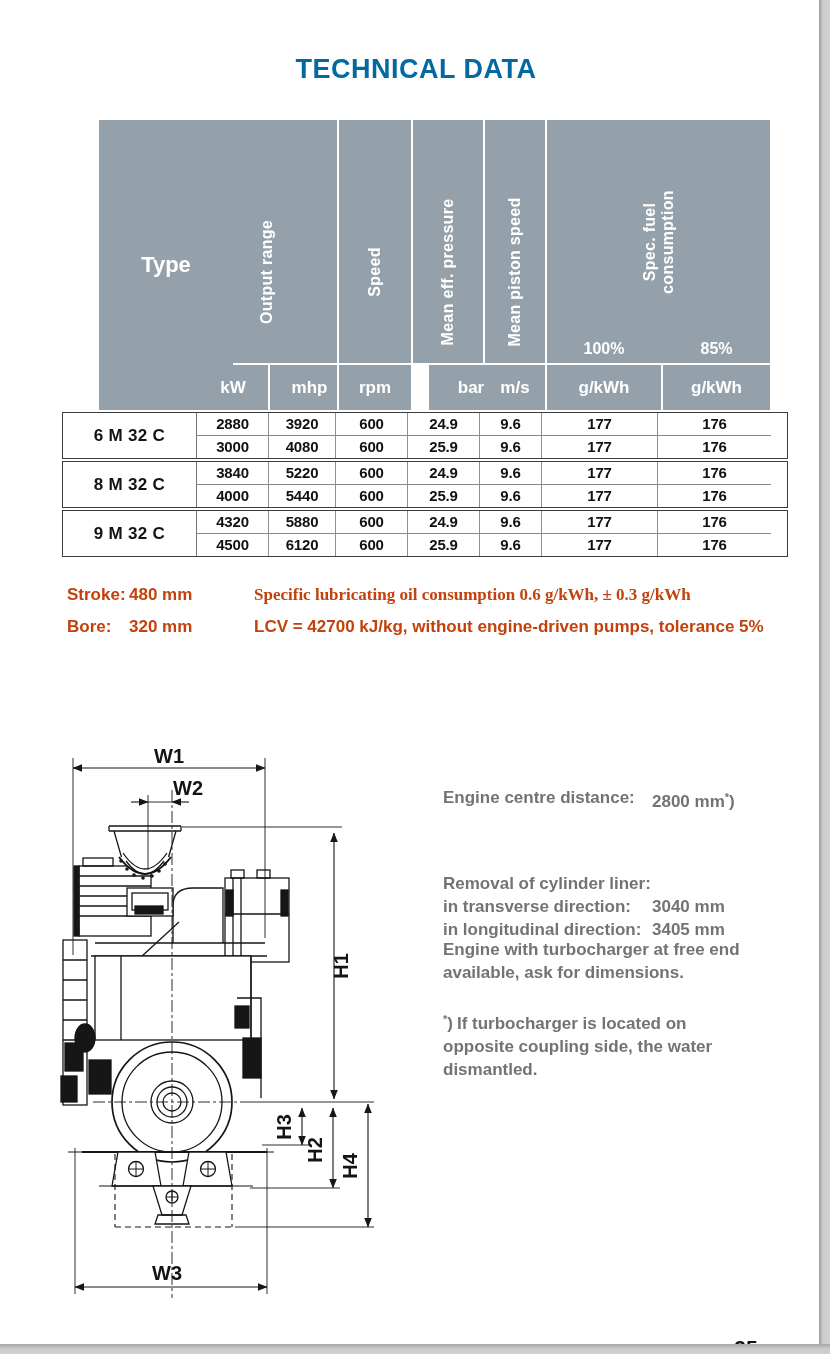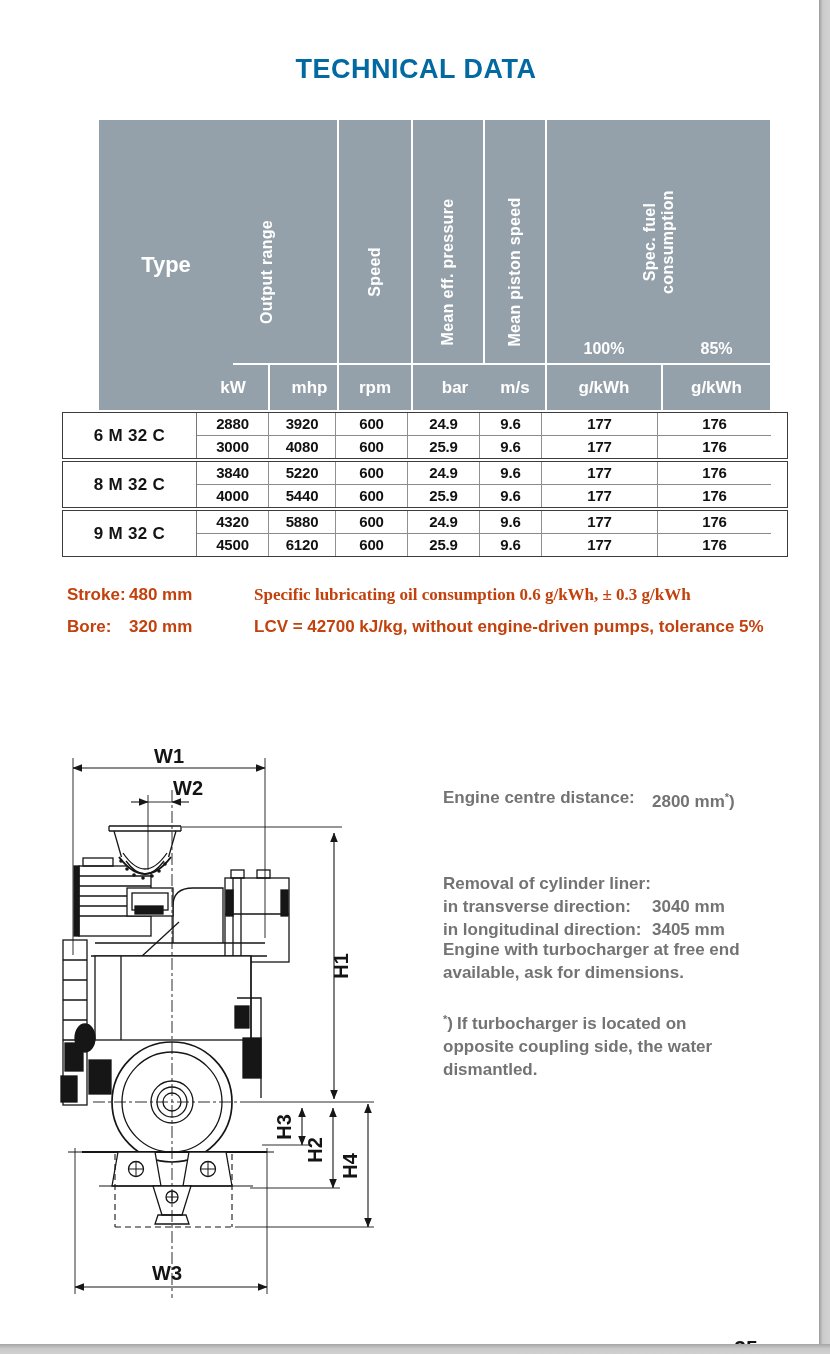--- a/index.html
+++ b/index.html
@@ -23,21 +23,21 @@
   .hc-output{left:136px;top:0;width:139px;height:243px;}
   .hc-speed{left:277px;top:0;width:72px;height:243px;}
   .hc-mep{left:351px;top:0;width:70px;height:243px;}
   .hc-mps{left:423px;top:0;width:60px;height:243px;}
   .hc-sfc{left:485px;top:0;width:223px;height:243px;}
   .load{position:absolute;bottom:5px;font-size:16px;font-weight:700;text-align:center;}
   .load-100{left:0;width:114px;}
   .load-85{left:116px;width:107px;}
   .uc{font-size:17px;font-weight:700;top:245px;height:45px;}
   .u-kw{left:136px;width:70px;} .u-mhp{left:208px;width:67px;padding-left:12px;} .u-rpm{left:277px;width:72px;}
-  .u-bar{left:351px;width:84px;} .u-ms{left:423px;width:60px;}
+  .u-bar{left:367px;width:84px;} .u-ms{left:423px;width:60px;}
   .u-g100{left:485px;width:114px;} .u-g85{left:601px;width:107px;}
 
   .bdy{position:absolute;left:0;top:292px;width:726px;}
   .grp{display:grid;grid-template-columns:134px 72px 67px 72px 72px 62px 116px 113px;
        border:1px solid #3c3c3c;background:#fff;margin-bottom:2px;box-sizing:border-box;}
   .gtype{grid-row:1/3;display:flex;align-items:center;justify-content:center;
          font-size:17px;font-weight:700;border-right:1px solid #777;letter-spacing:.3px;}
   .bc{height:22px;line-height:22px;text-align:center;font-size:15px;font-weight:700;
       border-right:1px solid #909090;letter-spacing:-.2px;color:#111;}
   .bc.lc{border-right:none;}

